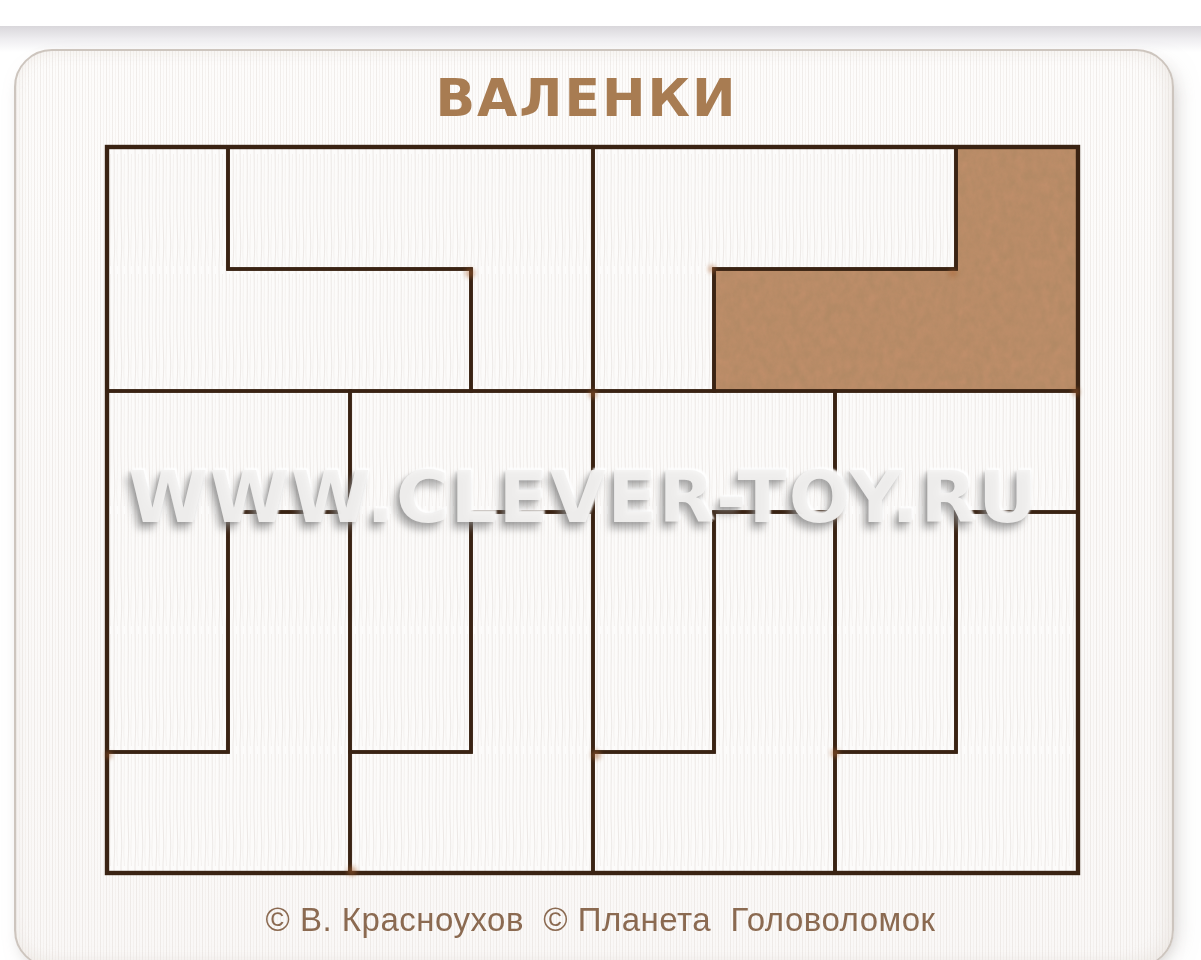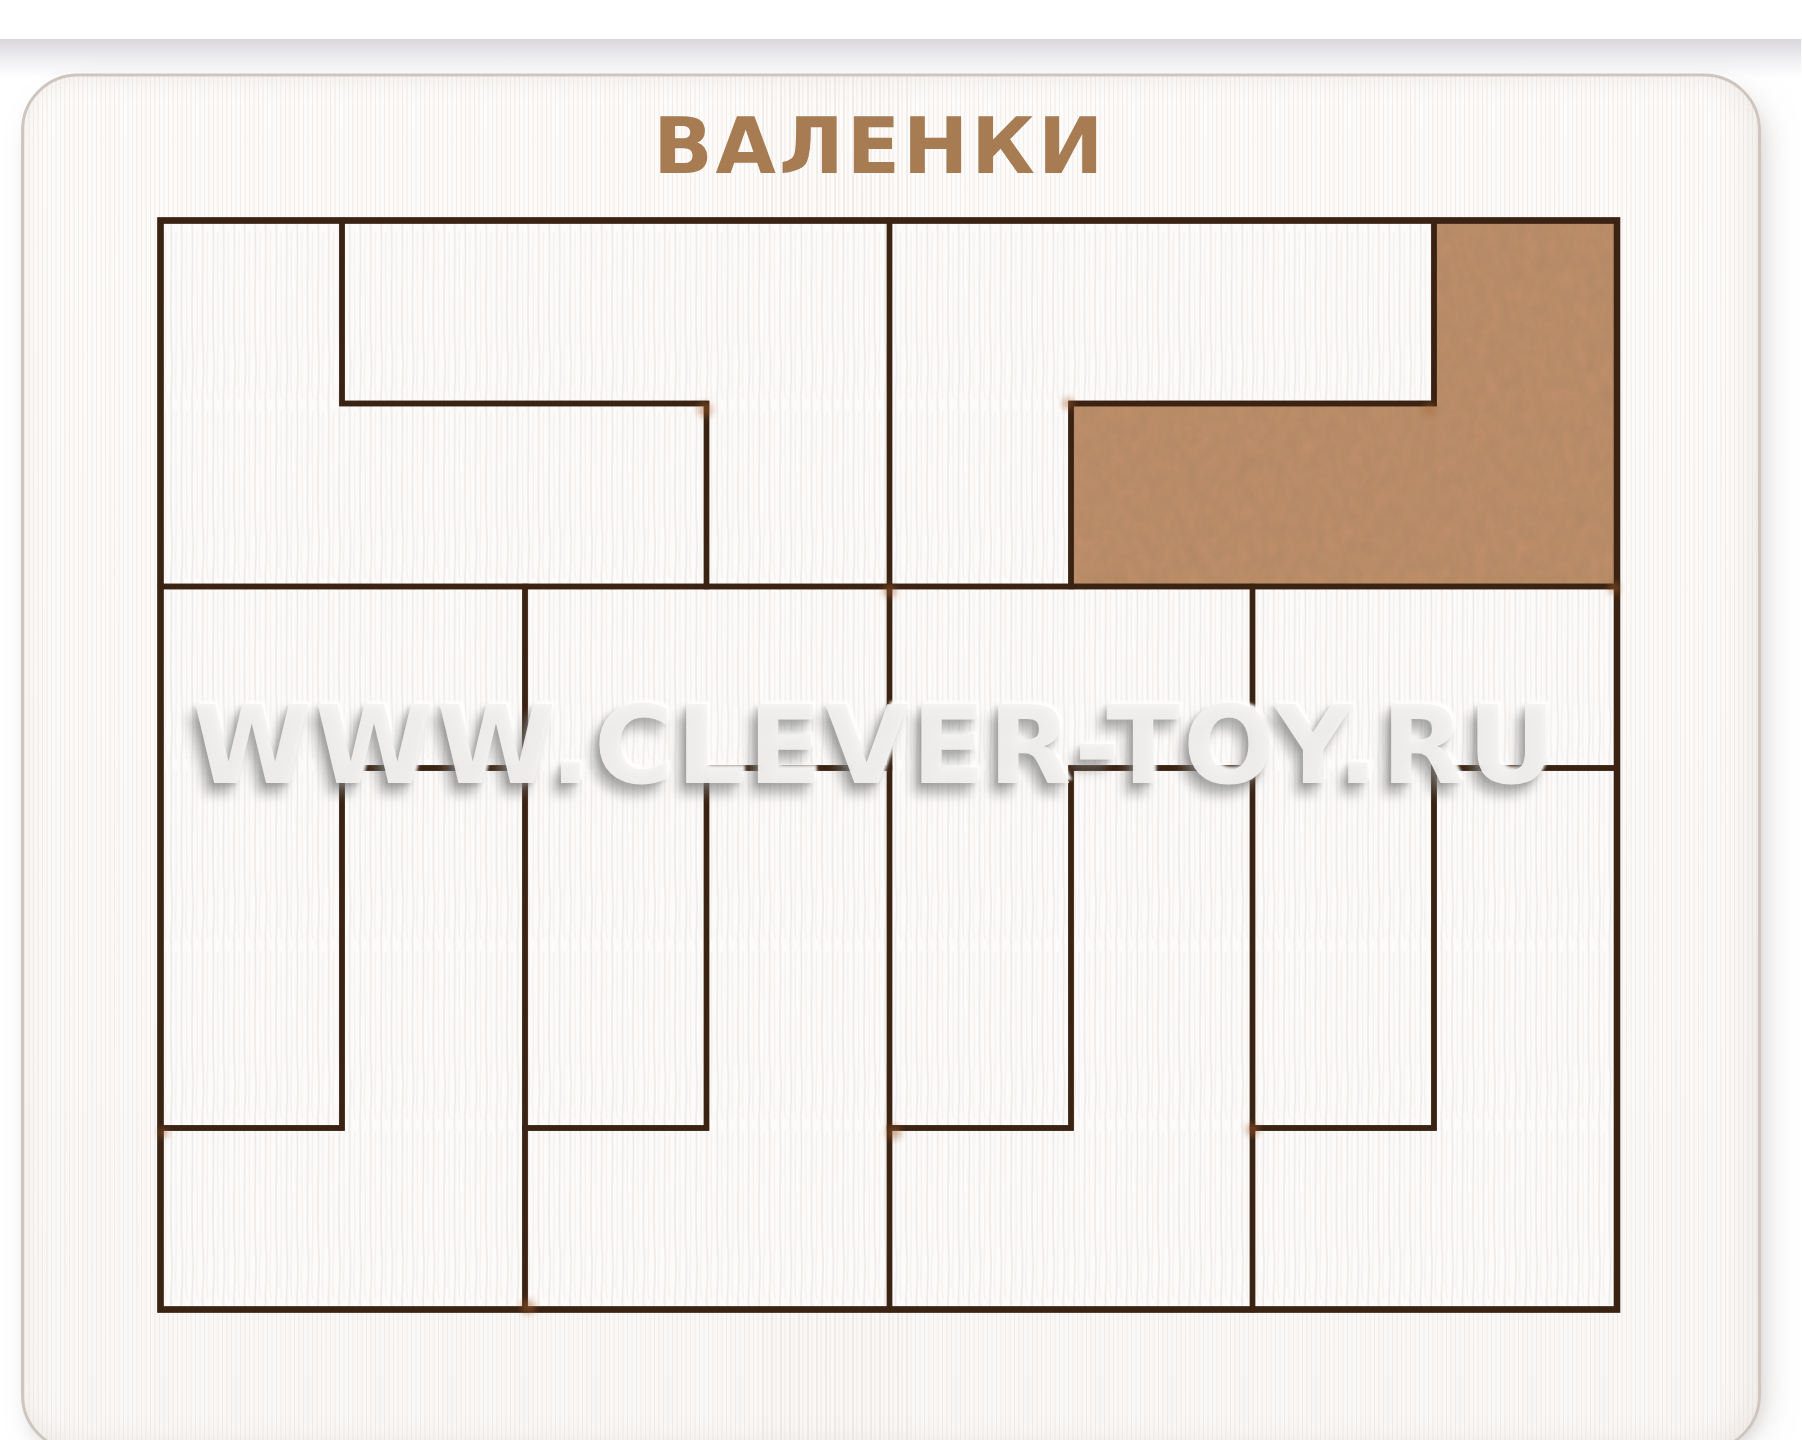--- a/index.html
+++ b/index.html
@@ -133,16 +133,17 @@
       <circle cx="109" cy="729" r="3.5"></circle>
       <circle cx="712" cy="243" r="4"></circle>
       <circle cx="835" cy="727" r="4.5"></circle>
     </g>
   </svg>
 
   <div class="title" style="color: rgb(168, 124, 82);">ВАЛЕНКИ</div>
 
   <div class="watermark">WWW.CLEVER-TOY.RU</div>
 
+  <div class="copyright" style="color: rgb(139, 106, 81);">© В. Красноухов  © Планета  Головоломок</div>
 
   <div class="bottom-shade"></div>
 
 </div>
 
 </body></html>

